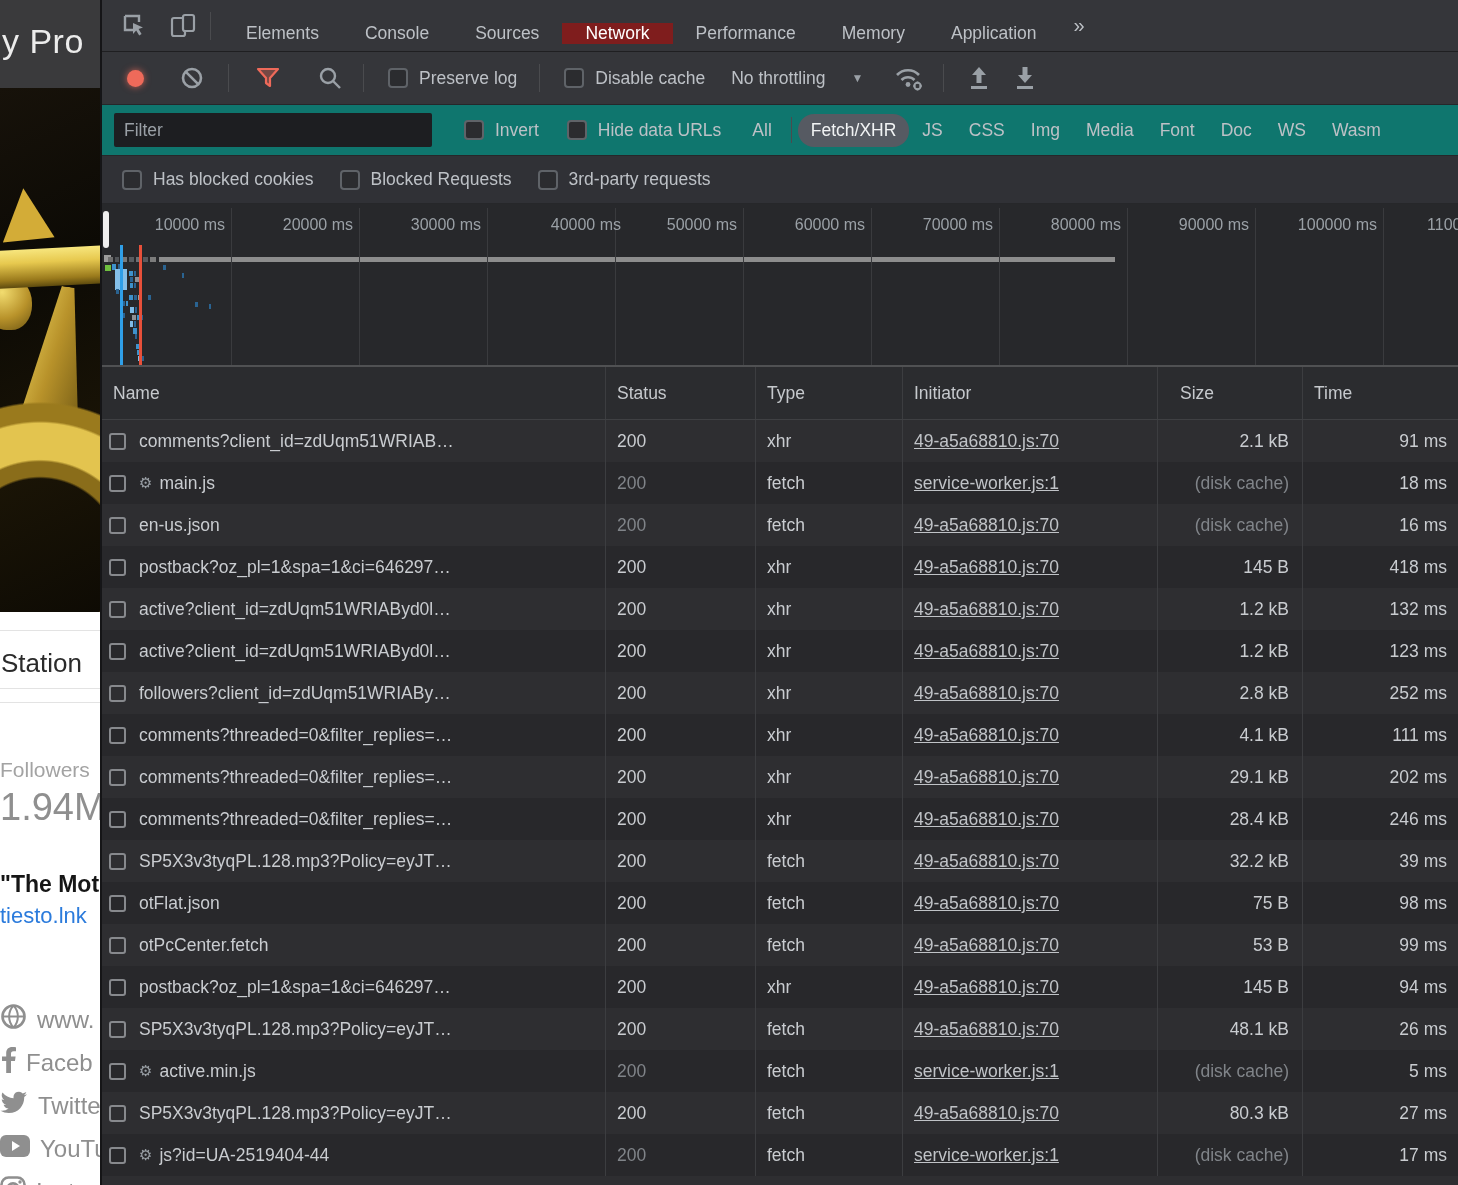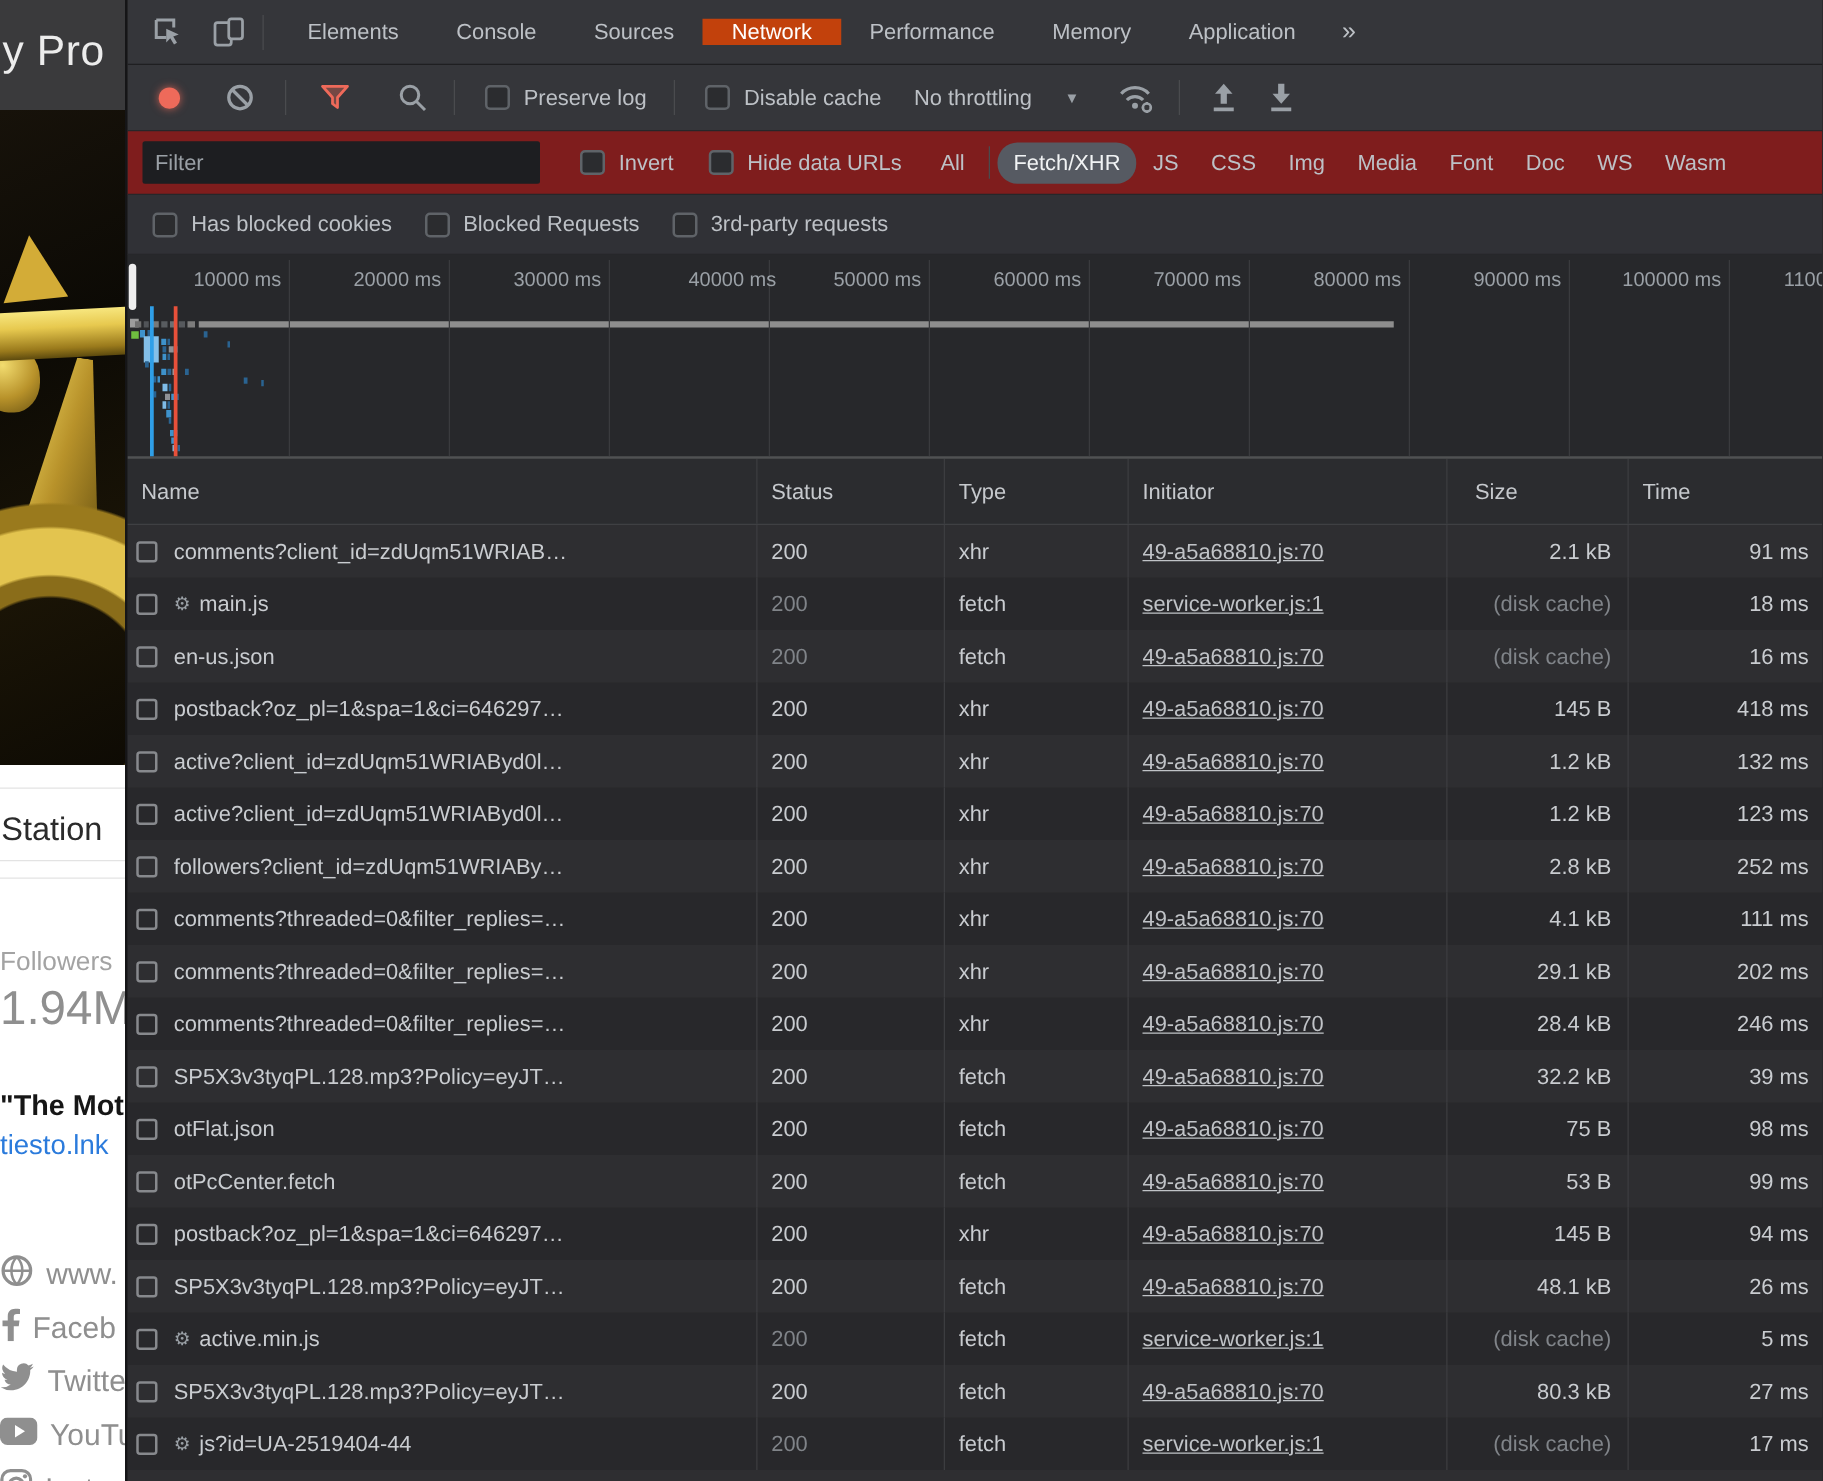--- a/index.html
+++ b/index.html
@@ -37,39 +37,39 @@
   .soc-row svg { flex:0 0 auto; }
 
   
   #devtools { position:relative; width:1358px; height:1185px; background:#2a2a2d; border-left:2px solid #151517;
               color:#bdc1c6; display:flex; flex-direction:column; overflow:hidden; }
 
   .tabbar { height:52px; flex:0 0 52px; background:#35363a; display:flex; align-items:center;
             border-bottom:1px solid #1f1f21; }
   .tb-icon { width:30px; height:30px; margin-left:18px; display:flex; align-items:center; justify-content:center; cursor:pointer; }
   .vsep { width:1px; height:28px; background:#4a4b4e; margin:0 12px; }
-  .tabs { display:flex; height:36px; align-items:center; }
+  .tabs { display:flex; height:36px; align-items:flex-end; }
   .tab { display:flex; align-items:center; padding:0 23px; font-size:17.5px; color:#bdc1c6; cursor:pointer; }
-  .tab.active { background:#c2410c; color:#ffffff; }
+  .tab.active { background:#7f1d1d; color:#ffffff; }
   .more-tabs { display:flex; align-items:center; padding:0 14px; font-size:20px; color:#bdc1c6; cursor:pointer; }
 
   .toolbar { height:53px; flex:0 0 53px; background:#35363a; display:flex; align-items:center;
              border-bottom:1px solid #26272a; gap:0; }
   .record-btn { width:17px; height:17px; border-radius:50%; background:#ee6a5a; margin-left:25px;
                 box-shadow:0 0 7px rgba(238,106,90,.8); cursor:pointer; }
   .icon-btn { margin-left:36px; cursor:pointer; display:flex; align-items:center; }
   .chk { width:20px; height:20px; border:2px solid #5f6368; border-radius:4px; background:#2b2c2f;
          flex:0 0 20px; cursor:pointer; }
   .chk-label { font-size:17.5px; color:#bdc1c6; margin-left:11px; white-space:nowrap; }
   .chk-group { display:flex; align-items:center; cursor:pointer; }
   .throttle { display:flex; align-items:center; margin-left:26px; cursor:pointer; }
   .throttle-label { font-size:17.5px; color:#bdc1c6; }
   .dd-arrow { font-size:12px; color:#9aa0a6; margin-left:26px; }
 
-  .filterbar { height:51px; flex:0 0 51px; background:#7f1d1d; display:flex; align-items:center;
+  .filterbar { height:51px; flex:0 0 51px; background:#0f766e; display:flex; align-items:center;
                border-bottom:1px solid #26272a; overflow:hidden; }
   .filter-input { width:318px; height:34px; margin-left:12px; background:#1d1e21; border:none; border-radius:2px;
                   color:#e8eaed; font-size:17.5px; padding:0 10px; outline:none; flex:0 0 318px;
                   font-family:"Liberation Sans","DejaVu Sans",sans-serif; }
   .filter-input::placeholder { color:#9aa0a6; }
   .chips { display:flex; align-items:center; margin-left:18px; white-space:nowrap; }
   .chip { font-size:17.5px; color:#bdc1c6; padding:6px 13px; border-radius:16px; cursor:pointer; }
   .chip.active { background:#565a62; color:#f1f3f4; }
   .chip-sep { width:1px; height:26px; background:#4a4b4e; margin:0 6px; }
 

